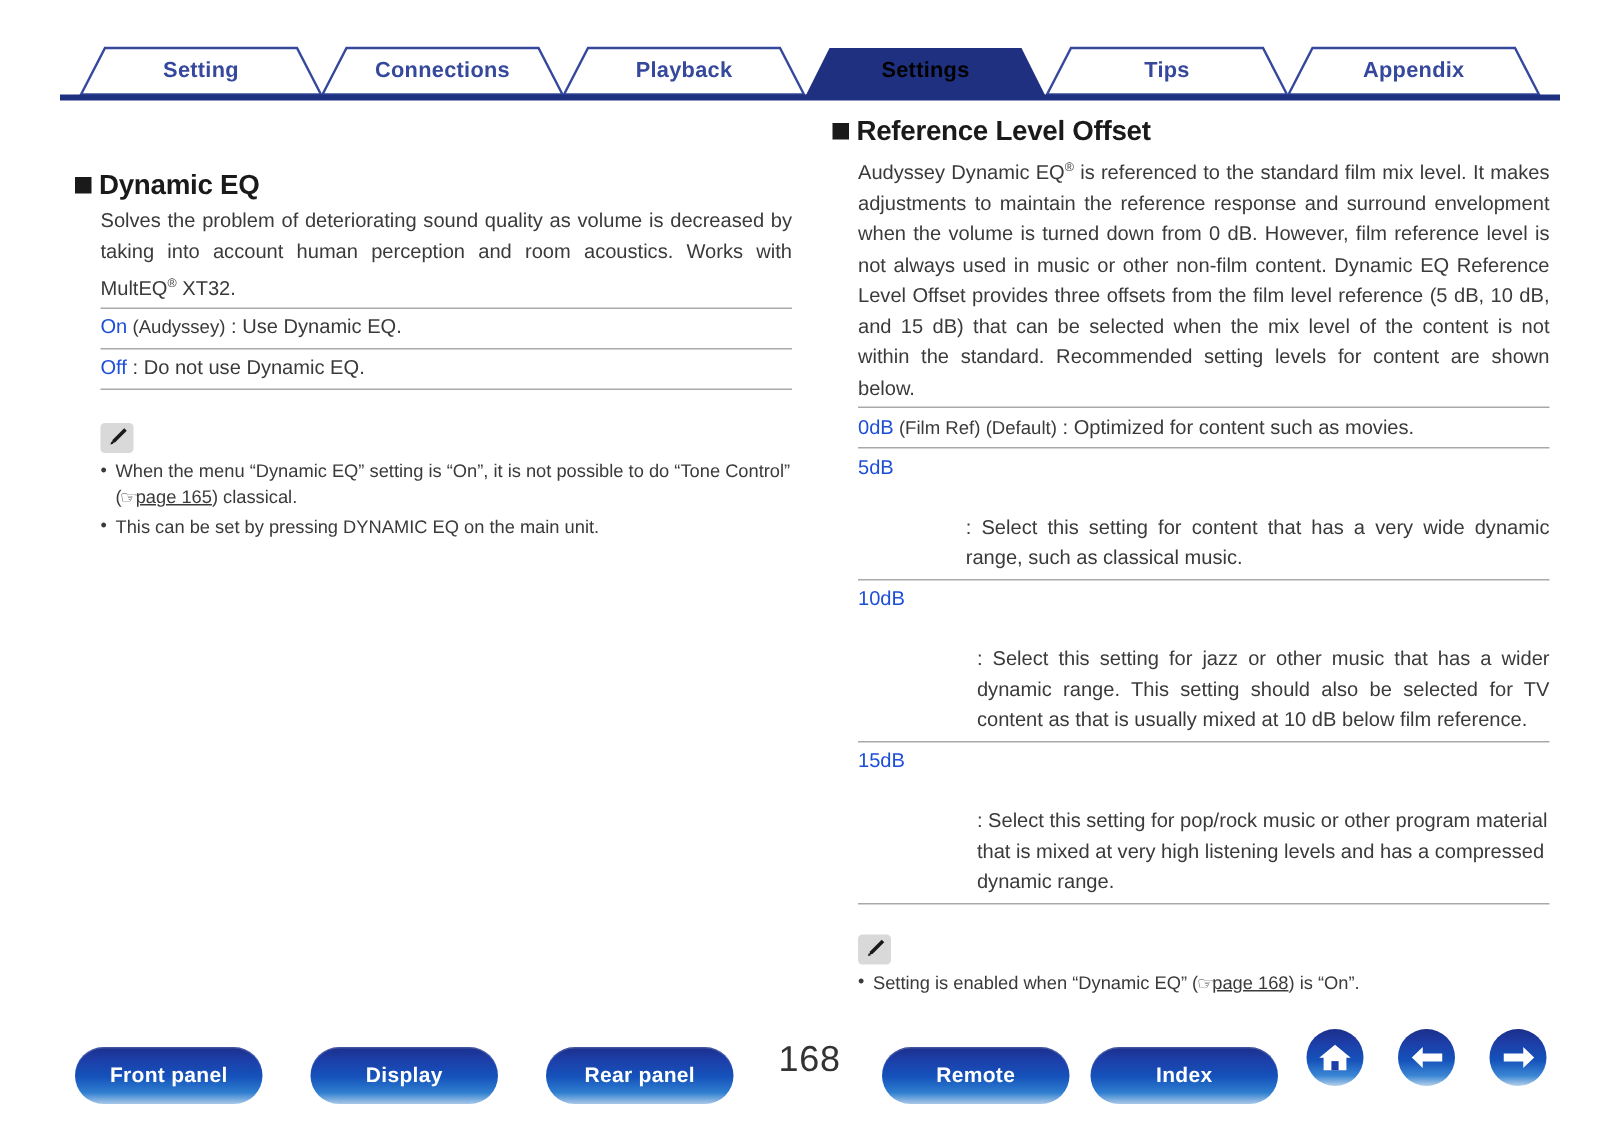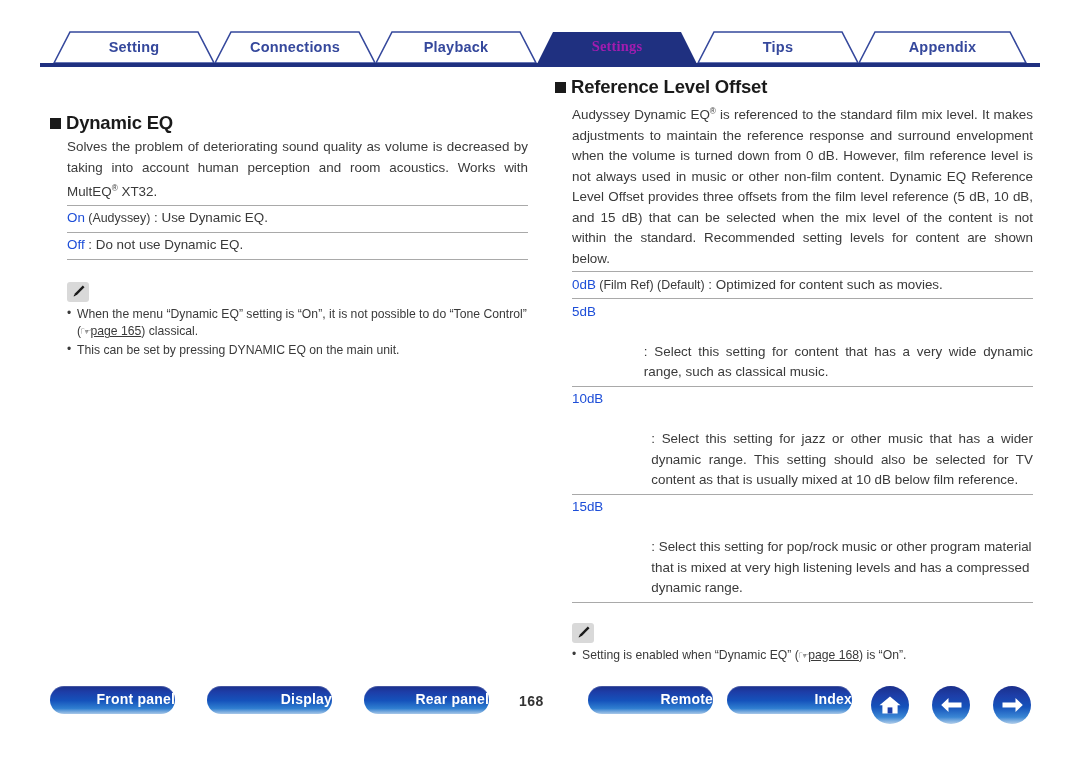--- a/index.html
+++ b/index.html
@@ -51,21 +51,21 @@
   .tab-label {
     position: relative;
     z-index: 2;
     font-size: 14.5px;
     font-weight: bold;
     letter-spacing: 0.2px;
     color: #35489c;
     white-space: nowrap;
     padding-bottom: 1px;
   }
-  .tab.active .tab-label { color: #a21caf; font-family: Liberation Serif, serif; }
+  .tab.active .tab-label { color: #000000; }
 
   
   .col {
     position: absolute;
     top: 76px;
     width: 478px;
   }
   .col-left  { left: 50px; margin-top: 36px; }
   .col-right { left: 555px; }
 
@@ -180,32 +180,32 @@
   
   .footer {
     position: absolute;
     left: 0;
     top: 686px;
     width: 1080px;
     height: 50px;
   }
   .pill {
     position: absolute;
-    top: 0;
-    height: 28px;
+    top: 12px;
+    height: 38px;
     border-radius: 19px;
     background: linear-gradient(180deg,
         #1b2f8a 0%,
         #1d3ea8 22%,
         #1552bb 52%,
         #2f7ed0 80%,
         #a9c8e8 100%);
     display: flex;
     align-items: center;
-    justify-content: flex-end;
+    justify-content: center;
     box-shadow: inset 0 1px 0 rgba(255,255,255,0.18);
   }
   .pill-label {
     font-size: 14px;
     font-weight: bold;
     color: #ffffff;
     letter-spacing: 0.2px;
     white-space: nowrap;
     margin-top: -3px;
   }
@@ -221,23 +221,23 @@
         #1552bb 55%,
         #3a86d4 82%,
         #b6d0ea 100%);
     display: flex;
     align-items: center;
     justify-content: center;
   }
   .page-no {
     position: absolute;
     top: 7px;
-    font-size: 14px;
+    font-size: 24px;
     color: #333333;
-    font-weight: bold;
+    font-weight: normal;
     letter-spacing: 0.5px;
   }
   .sup { font-size: 0.62em; vertical-align: super; }
 </style>
 </head>
 <body>
 
 <div class="tabbar">
 
   <div class="tab" style="left:0px; width:188px;">

